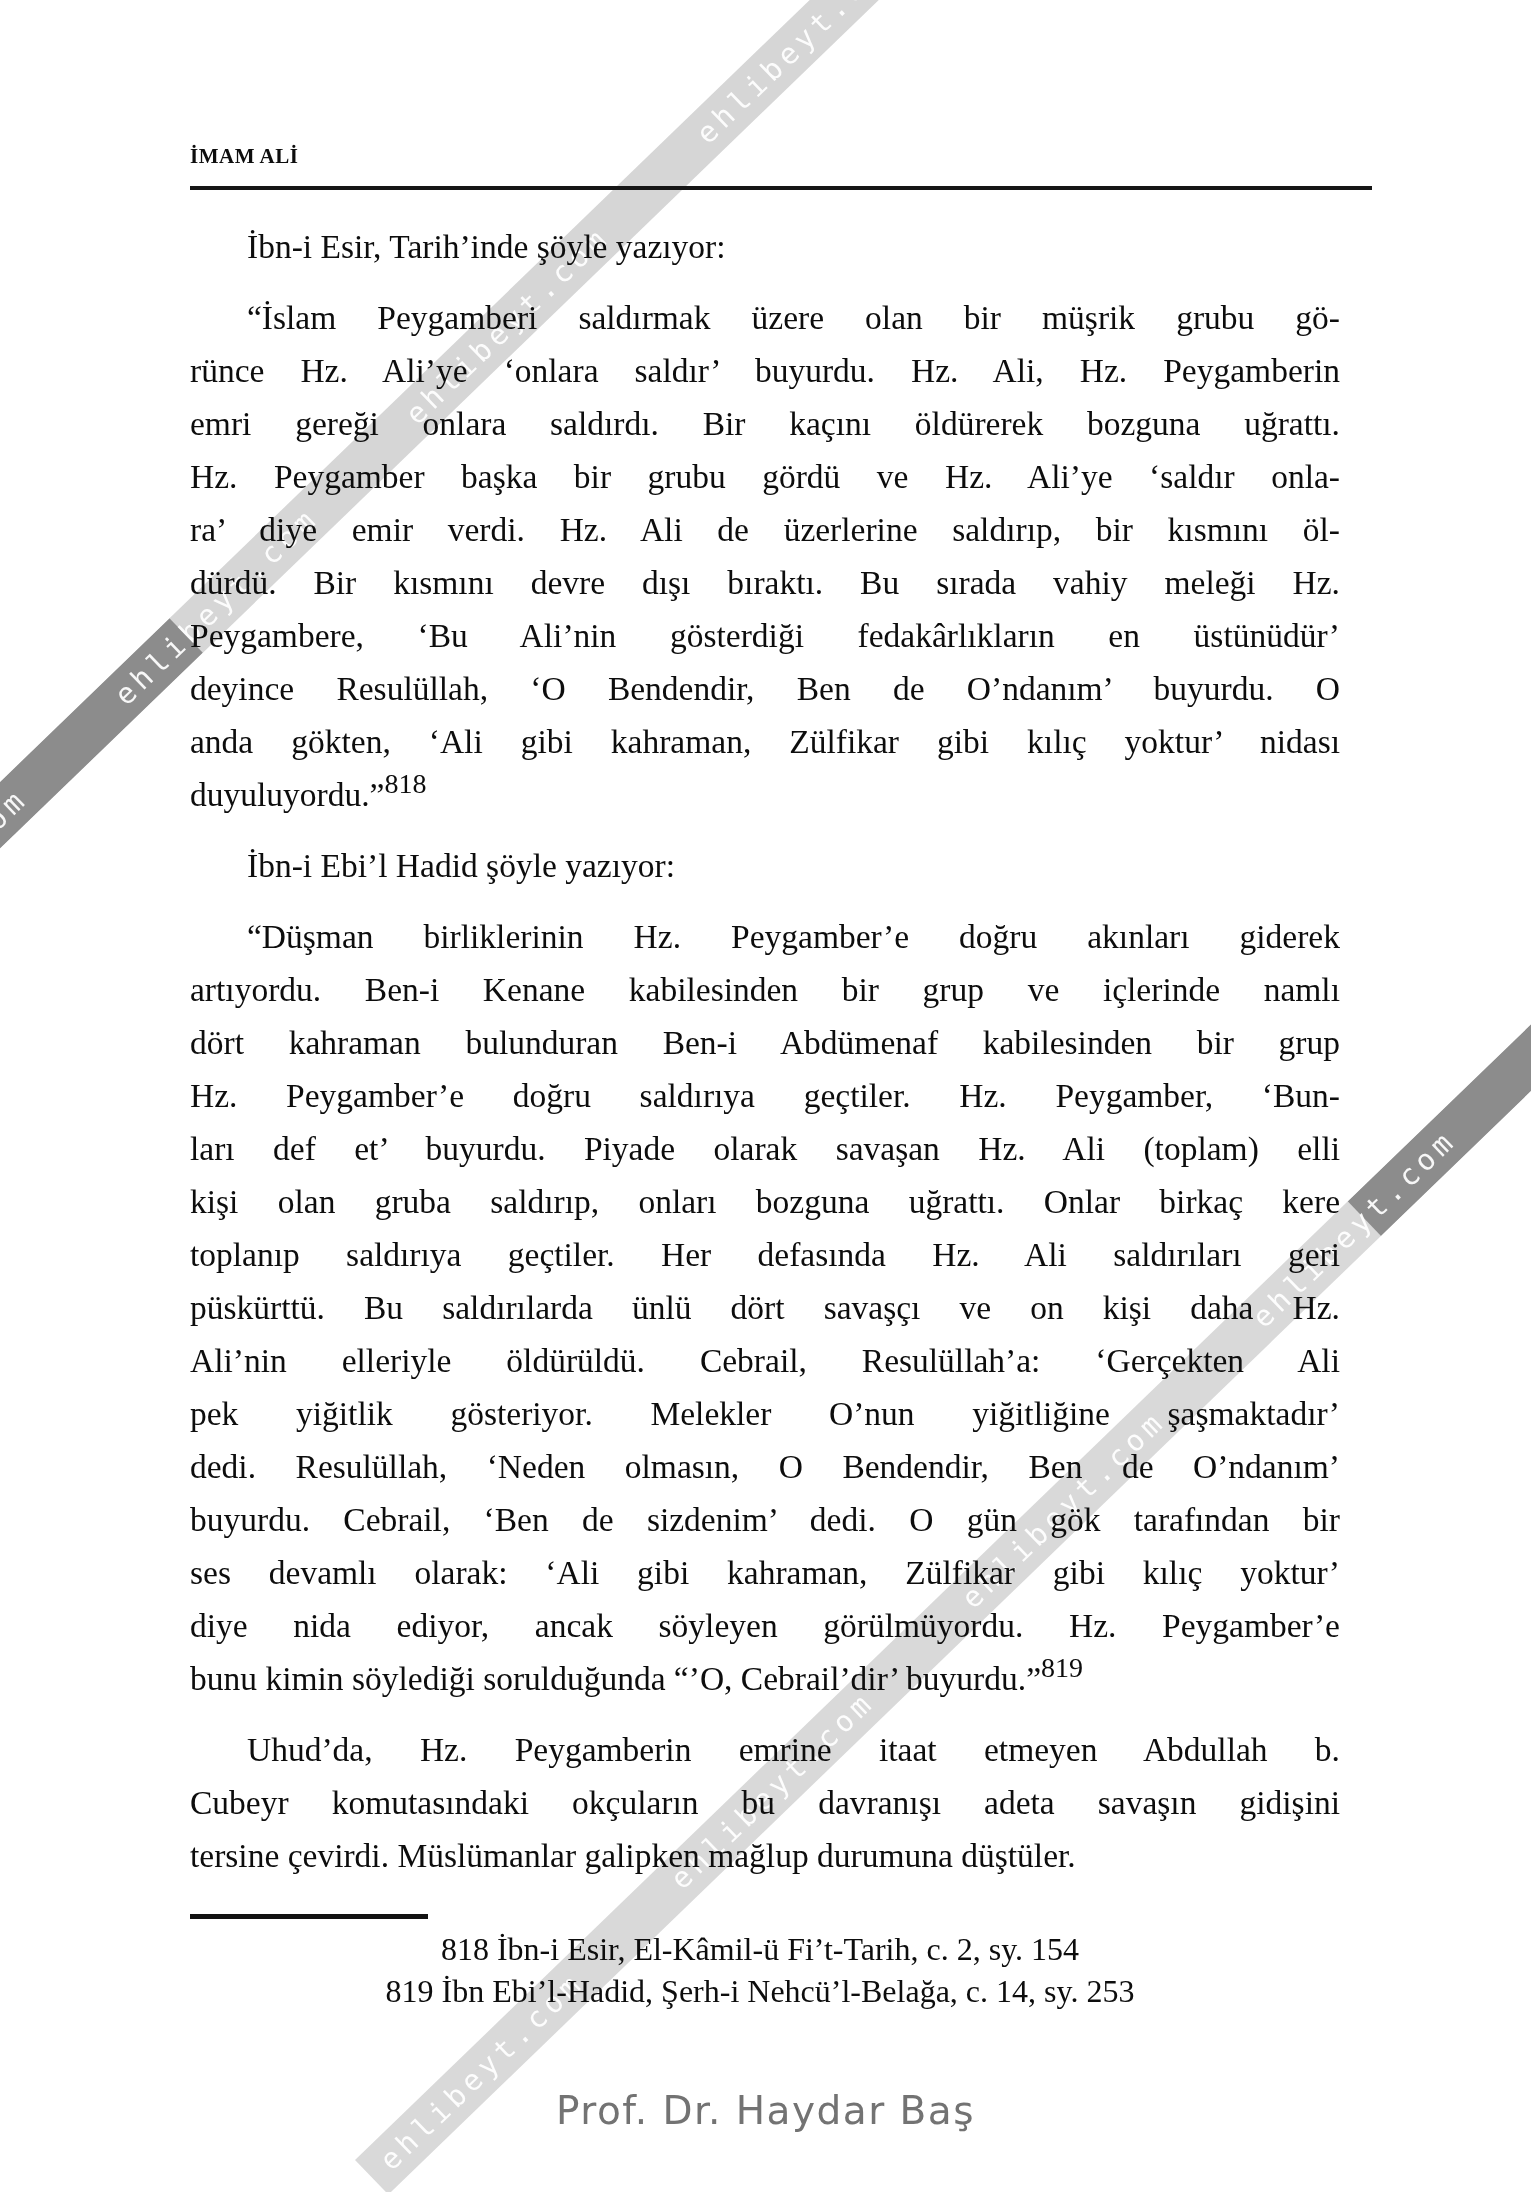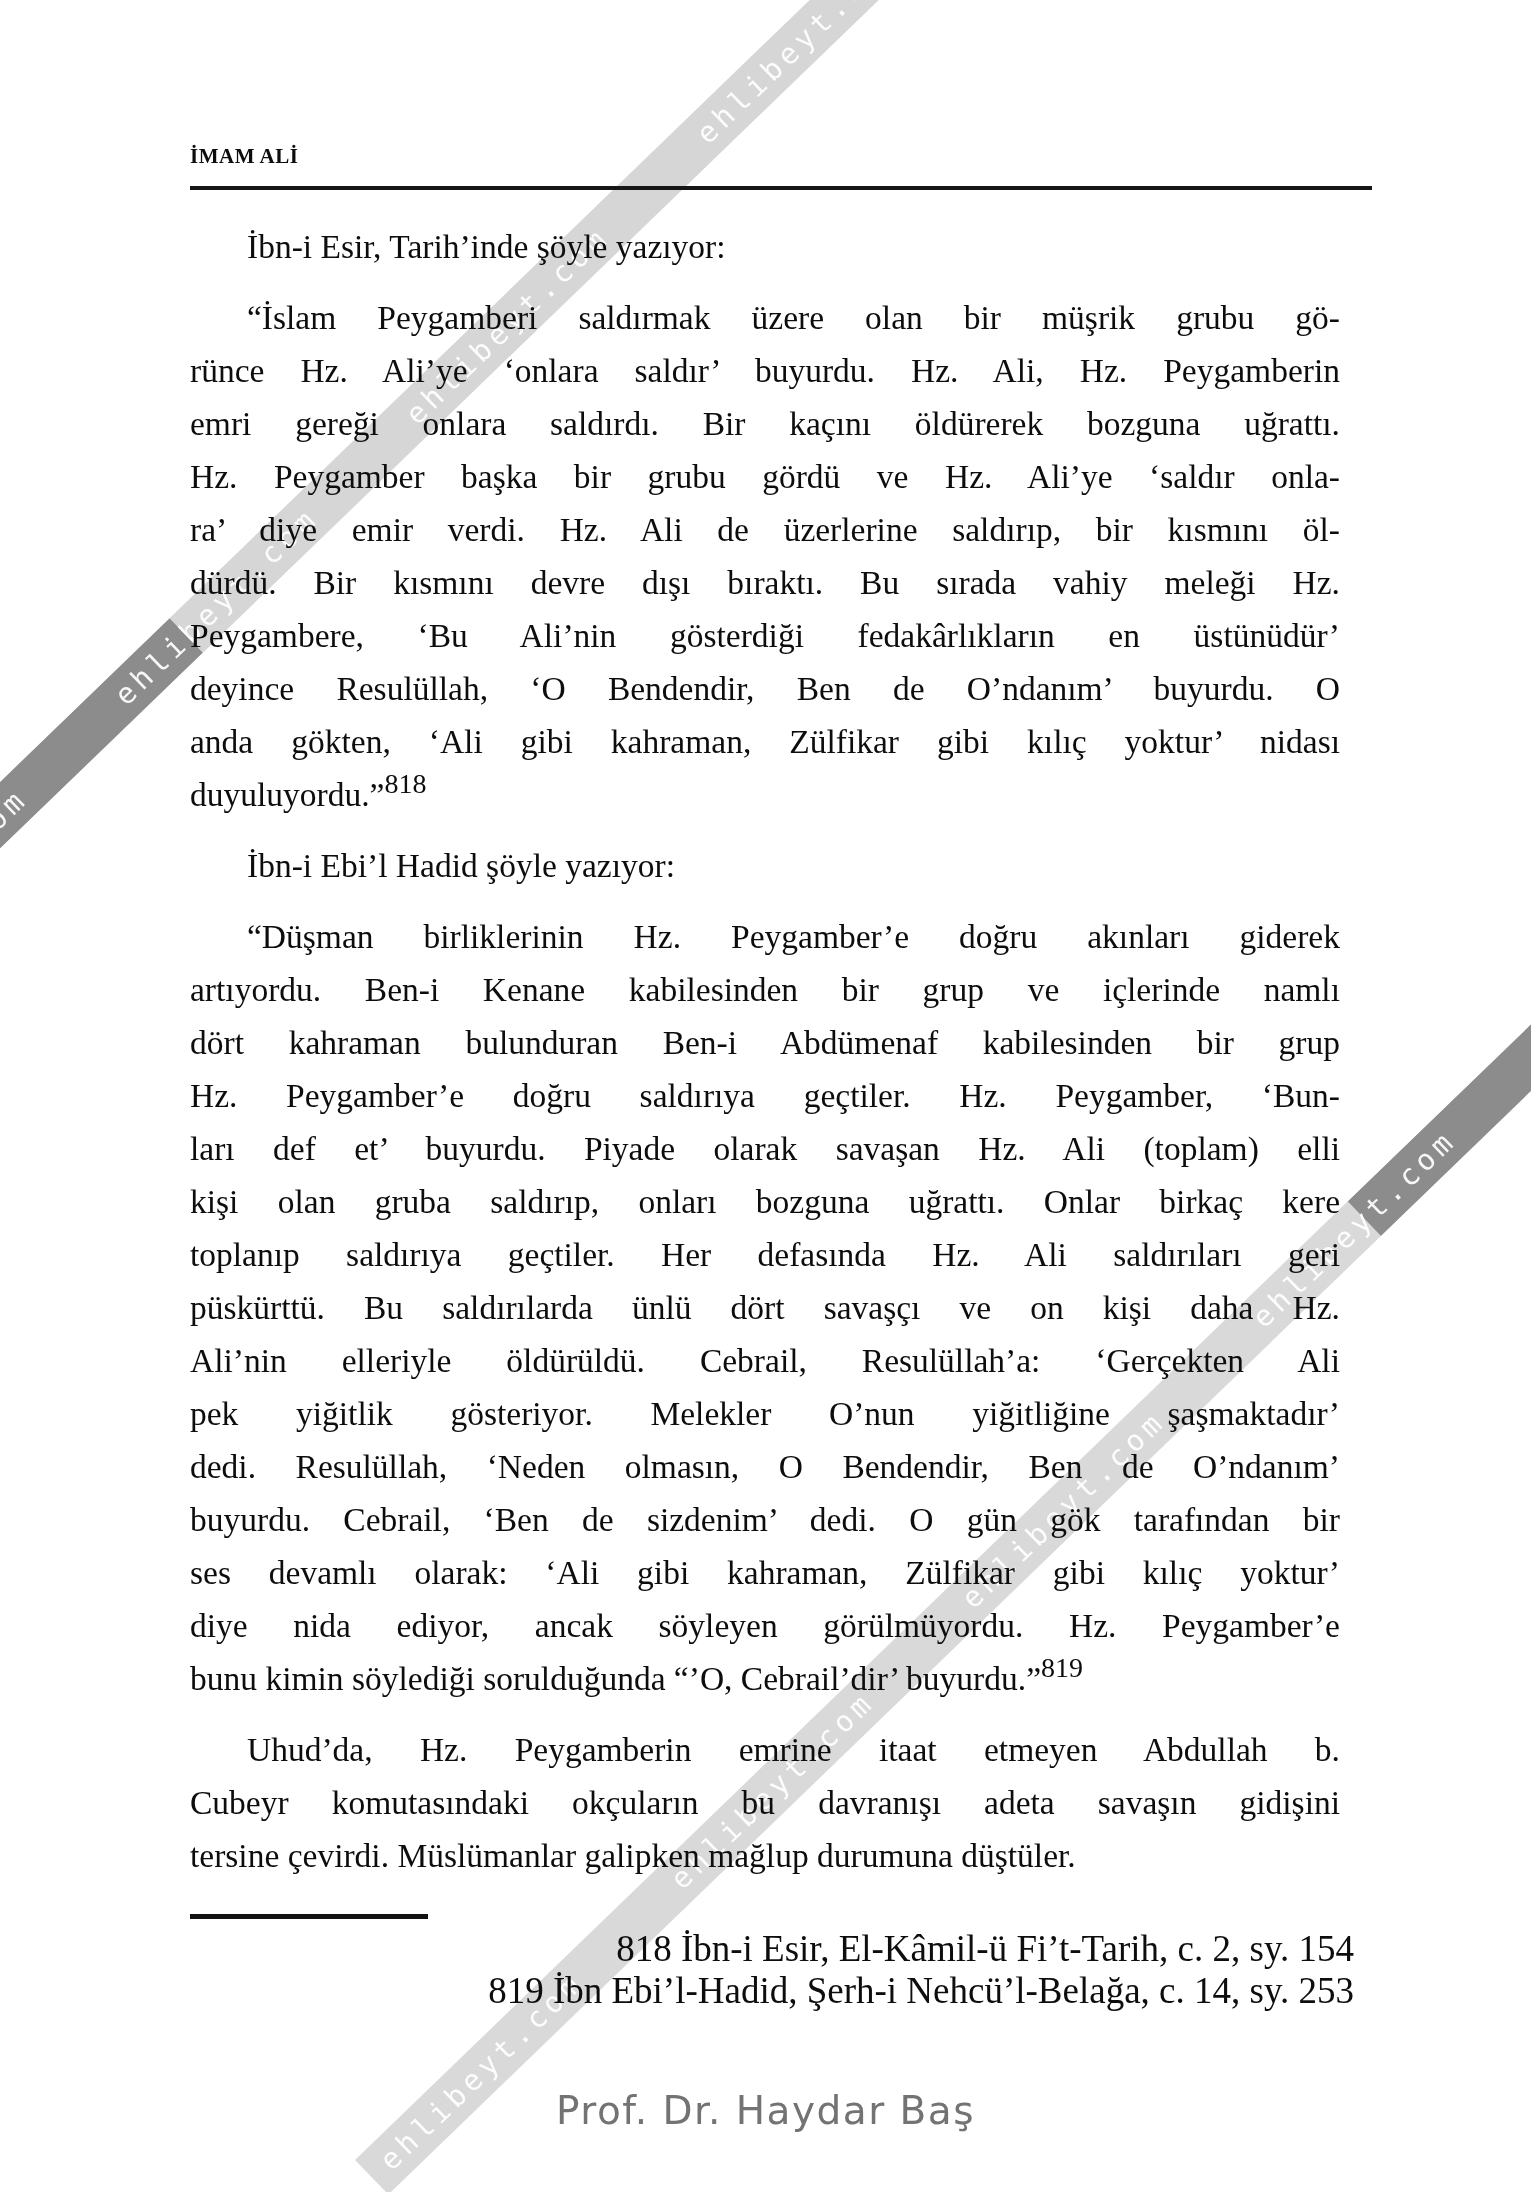--- a/index.html
+++ b/index.html
@@ -65,22 +65,22 @@
   sup.fn-ref {
     font-size:28px; line-height:0;
     vertical-align:baseline; position:relative; top:-13px;
   }
 
   .footnote-sep {
     position:absolute; left:190px; top:1914px;
     width:238px; height:5px; background:#121212;
   }
   .footnote {
-    position:absolute; left:194px; width:1160px;
-    font-size:37px; line-height:34px; text-align:right;
+    position:absolute; left:180px; width:1160px;
+    font-size:32px; line-height:34px; text-align:center;
   }
   .footnote-1 { top:1932px; }
   .footnote-2 { top:1974px; }
 
   .page-footer {
     position:absolute; left:0; right:0; top:2088px;
     text-align:center;
     font-family:"DejaVu Sans", "Liberation Sans", sans-serif;
     font-size:39px; color:#737373; letter-spacing:1.5px;
   }

